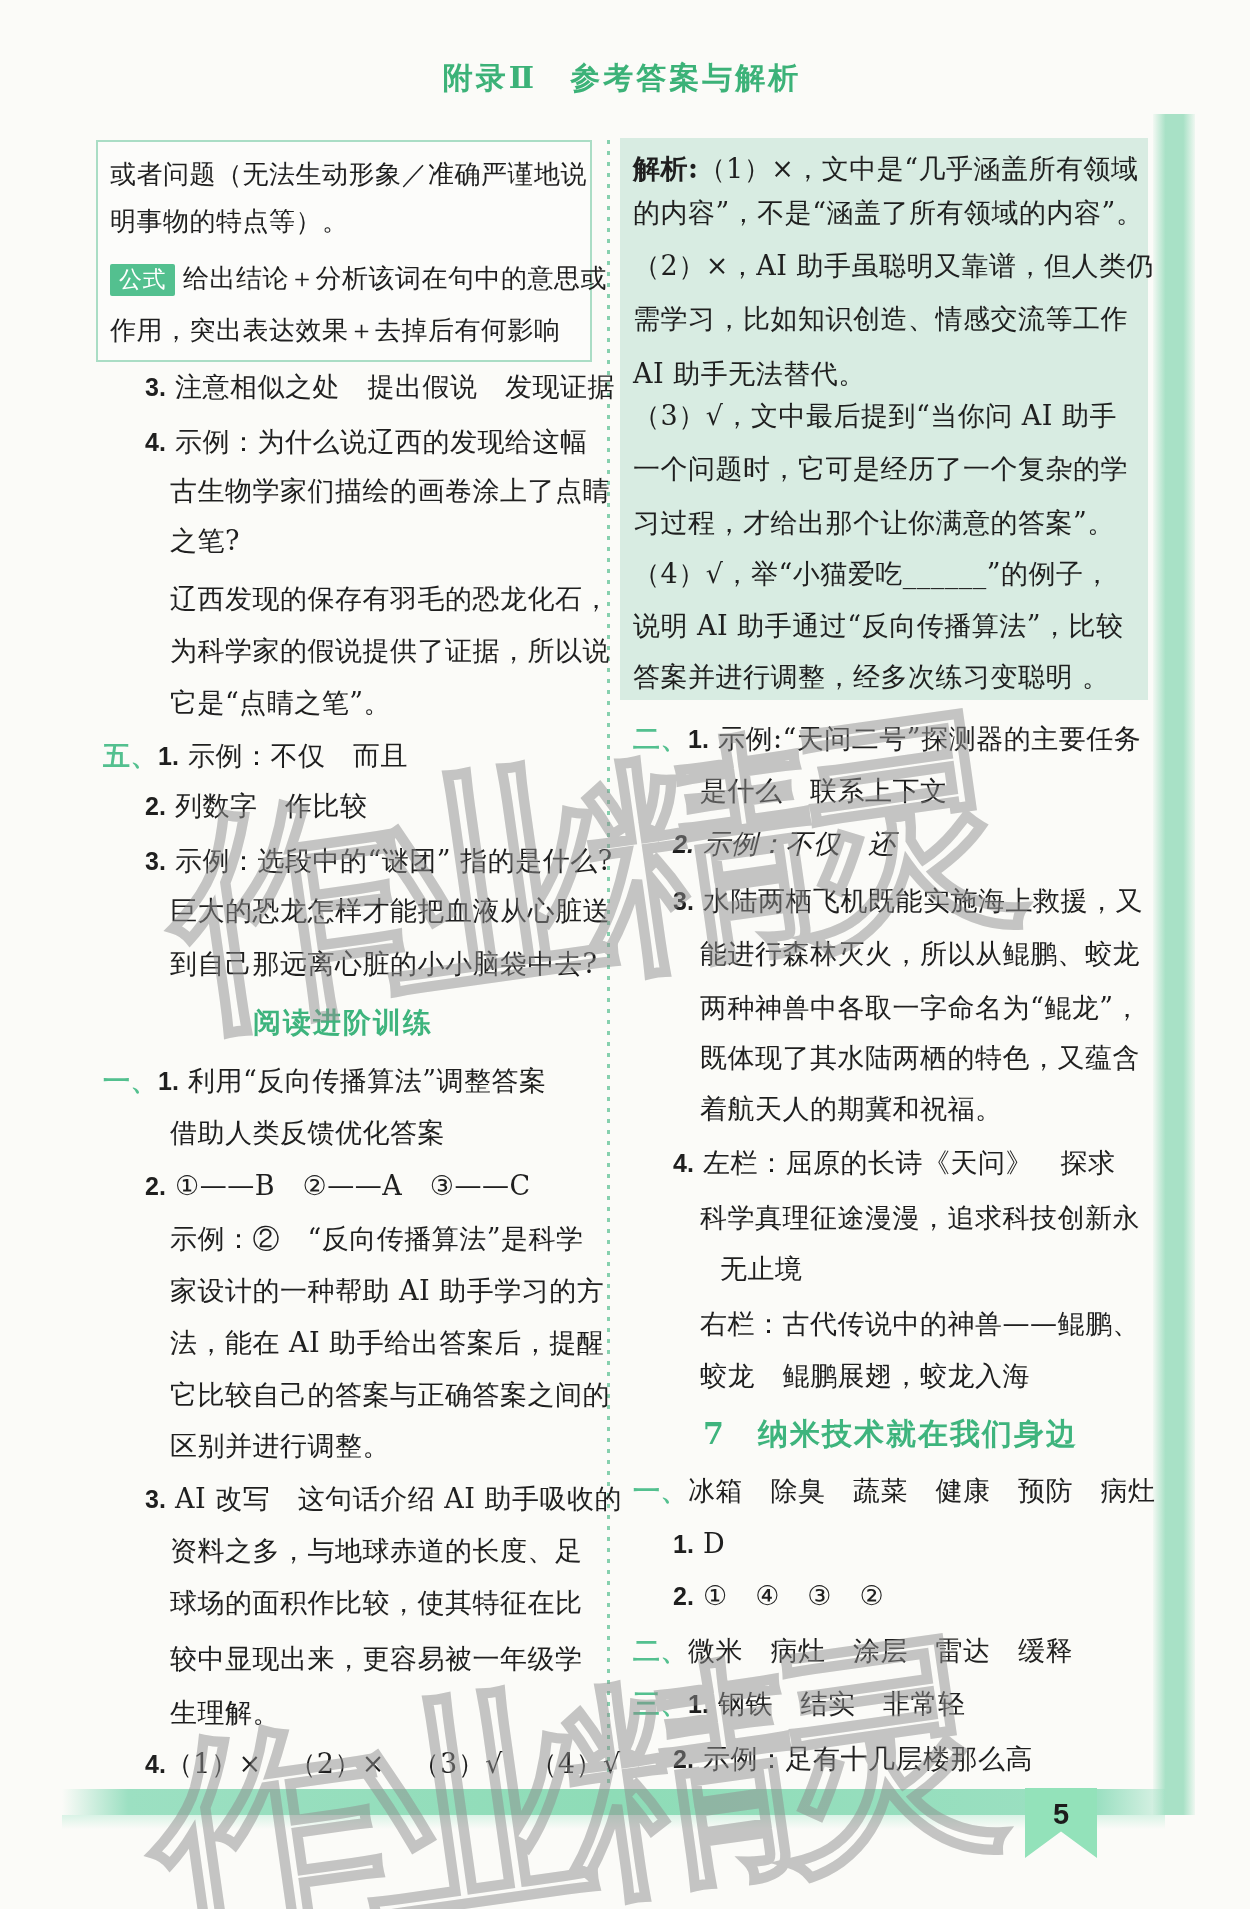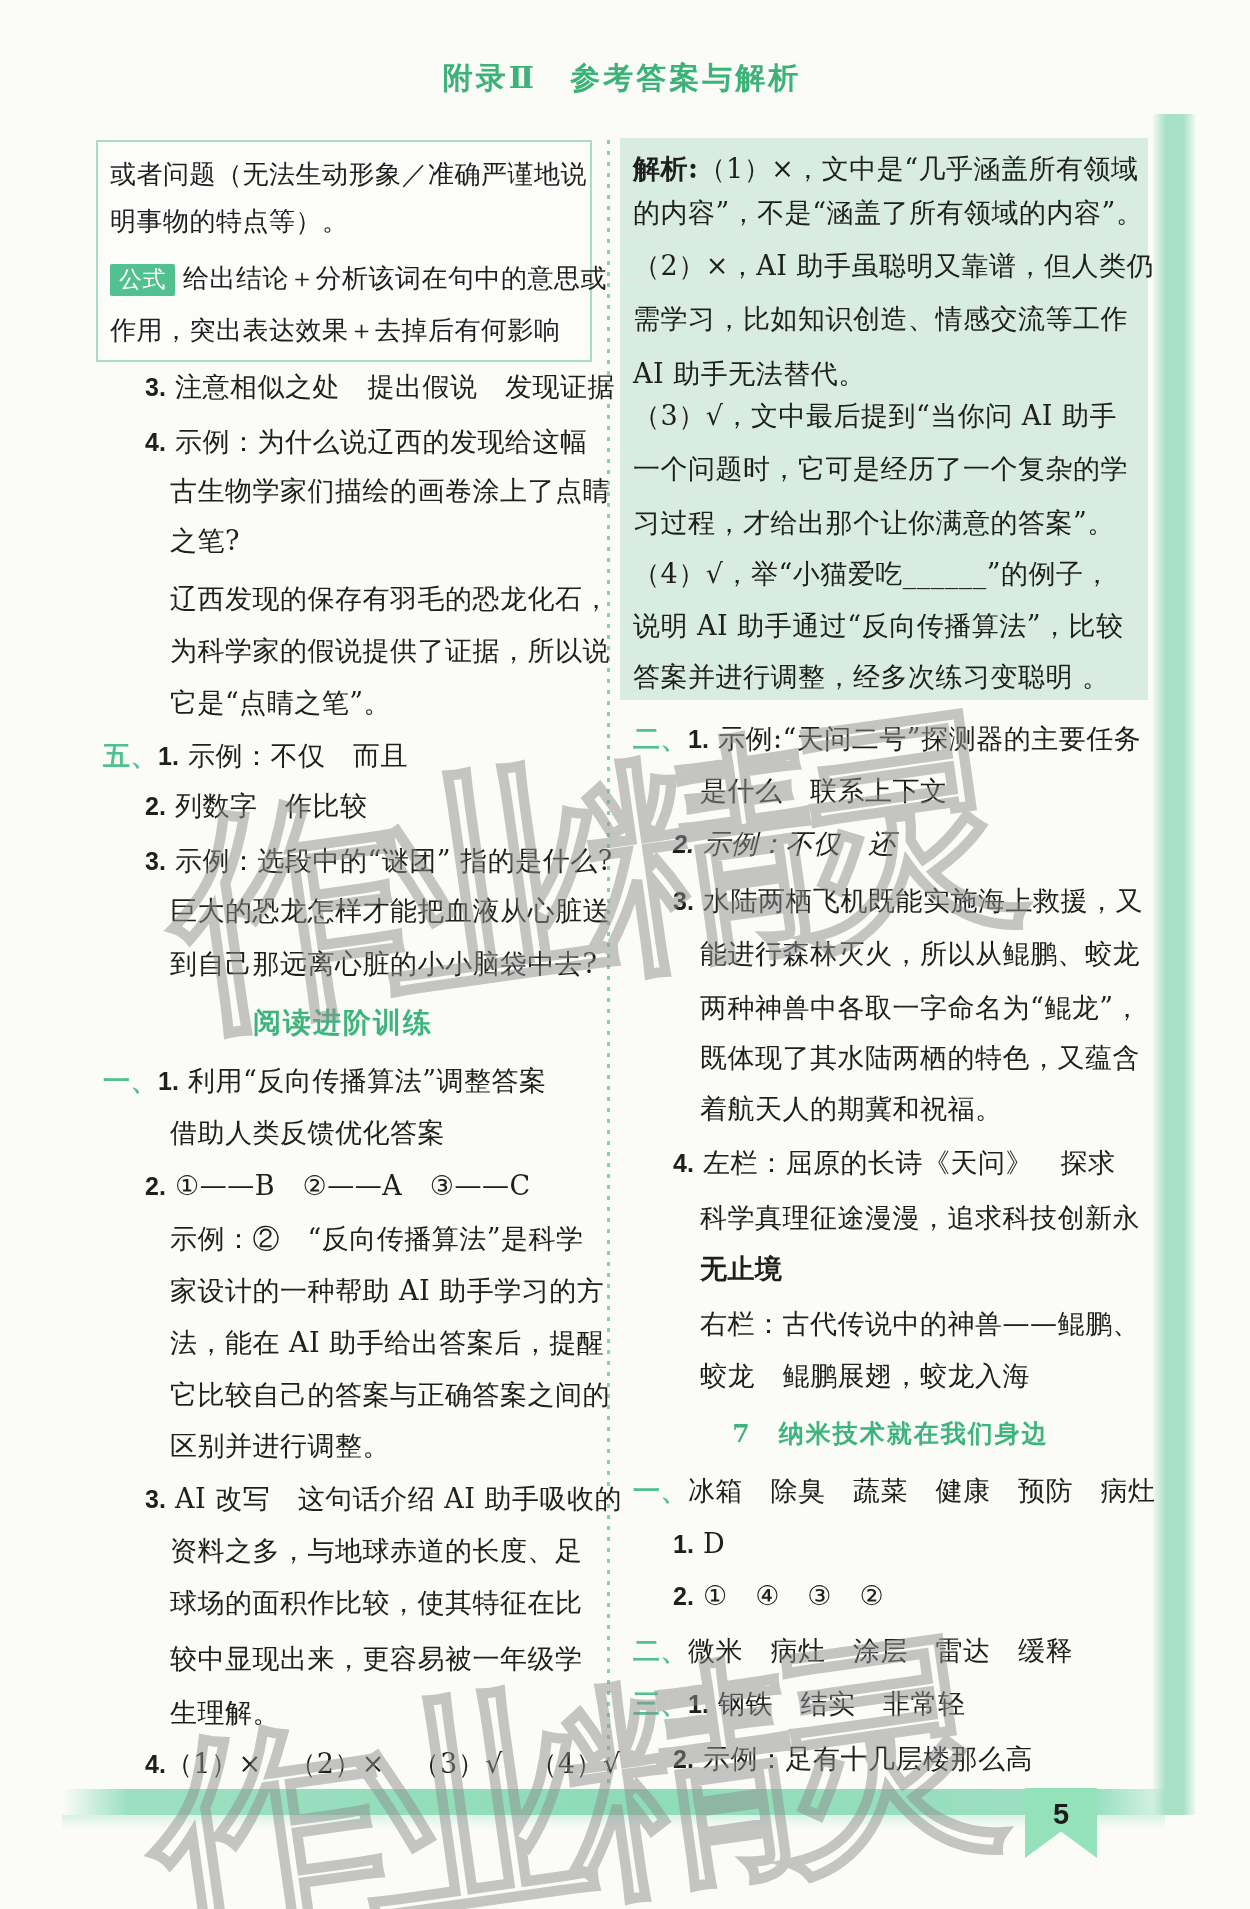--- a/index.html
+++ b/index.html
@@ -17,21 +17,21 @@
   .col{position:absolute;left:0;top:0;width:1250px;height:1909px;pointer-events:none;border-radius:11px;}
   .line{position:absolute;white-space:pre;font-size:27px;line-height:32px;letter-spacing:0.5px;}
   .num{font-family:"Liberation Sans",sans-serif;font-weight:700;font-size:25px;letter-spacing:0;}
   .mk{color:#53c08f;font-weight:600;}
   .bold{font-weight:700;}
   .badge{
     display:inline-block;background:#53c08f;color:#ffffff;border-radius:2px;
     padding:1px 9px 3px 9px;font-size:23px;margin-right:8px;line-height:28px;
   }
   .heading-left{left:96px;width:494px;text-align:center;color:#3eb47d;font-weight:700;font-size:28px;letter-spacing:2px;}
-  .heading-right{left:633px;width:515px;text-align:center;color:#3eb47d;font-weight:700;font-size:25px;letter-spacing:2px;}
+  .heading-right{left:633px;width:515px;text-align:center;color:#3eb47d;font-weight:700;font-size:30px;letter-spacing:2px;}
   .answer-box{
     position:absolute;left:96px;top:140px;width:492px;height:218px;
     border:2px solid #aaddc5;background:rgba(255,255,255,0.25);
   }
   .answer-box .line{font-size:26px;}
   .highlight-block{
     position:absolute;left:620px;top:138px;width:528px;height:562px;
     background:#d8ece2;
   }
   .divider{
@@ -131,21 +131,21 @@
     <div class="line" style="top: 723px; left: 633px;"><span class="mk">二、</span><span class="num">1.</span><span> 示例:“天问二号”探测器的主要任务</span></div>
     <div class="line" style="top: 775px; left: 700px;"><span>是什么　联系上下文</span></div>
     <div class="line" style="top: 828px; left: 673px; font-style: italic;"><span class="num">2.</span><span> 示例：不仅　还</span></div>
     <div class="line" style="top: 885px; left: 673px;"><span class="num">3.</span><span> 水陆两栖飞机既能实施海上救援，又</span></div>
     <div class="line" style="top: 938px; left: 700px;"><span>能进行森林灭火，所以从鲲鹏、蛟龙</span></div>
     <div class="line" style="top: 992px; left: 700px;"><span>两种神兽中各取一字命名为“鲲龙”，</span></div>
     <div class="line" style="top: 1042px; left: 700px;"><span>既体现了其水陆两栖的特色，又蕴含</span></div>
     <div class="line" style="top: 1093px; left: 700px;"><span>着航天人的期冀和祝福。</span></div>
     <div class="line" style="top: 1147px; left: 673px;"><span class="num">4.</span><span> 左栏：屈原的长诗《天问》　探求</span></div>
     <div class="line" style="top: 1202px; left: 700px;"><span>科学真理征途漫漫，追求科技创新永</span></div>
-    <div class="line" style="top: 1253px; left: 700px; font-weight: bold;"><span>无止境</span></div>
+    <div class="line" style="top: 1253px; left: 720px;"><span>无止境</span></div>
     <div class="line" style="top: 1308px; left: 700px;"><span>右栏：古代传说中的神兽——鲲鹏、</span></div>
     <div class="line" style="top: 1360px; left: 700px;"><span>蛟龙　鲲鹏展翅，蛟龙入海</span></div>
     <div class="line heading-right" style="top: 1418px;"><span>7　纳米技术就在我们身边</span></div>
     <div class="line" style="top: 1475px; left: 633px;"><span class="mk">一、</span><span>冰箱　除臭　蔬菜　健康　预防　病灶</span></div>
     <div class="line" style="top: 1528px; left: 673px;"><span class="num">1.</span><span> D</span></div>
     <div class="line" style="top: 1580px; left: 673px;"><span class="num">2.</span><span> ①　④　③　②</span></div>
     <div class="line" style="top: 1635px; left: 633px;"><span class="mk">二、</span><span>微米　病灶　涂层　雷达　缓释</span></div>
     <div class="line" style="top: 1688px; left: 633px;"><span class="mk">三、</span><span class="num">1.</span><span> 钢铁　结实　非常轻</span></div>
     <div class="line" style="top: 1743px; left: 673px;"><span class="num">2.</span><span> 示例：足有十几层楼那么高</span></div>
   </div>

